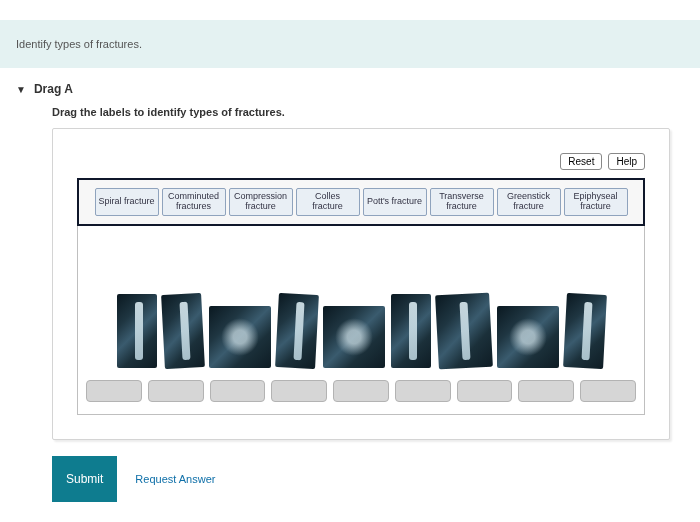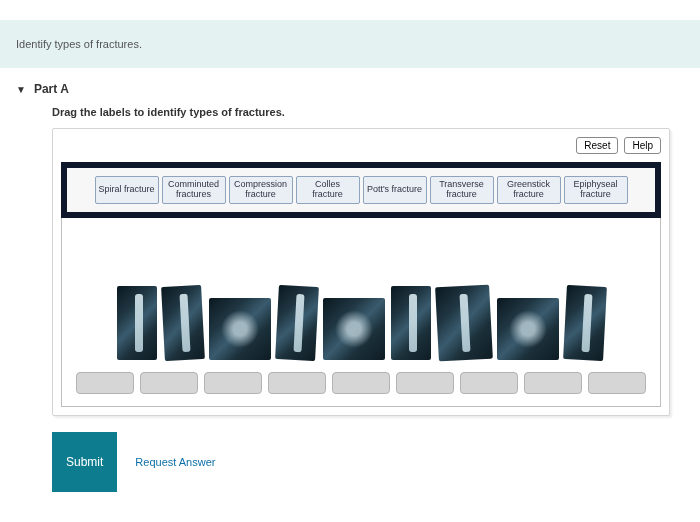--- a/index.html
+++ b/index.html
@@ -32,40 +32,40 @@
     .prompt {
       padding: 4px 30px 10px 52px;
       font-size: 11px;
       color: #333;
       font-weight: bold;
     }
     .activity-wrap {
       margin: 0 30px 0 52px;
       border: 1px solid #d4d4d4;
       border-radius: 2px;
-      padding: 8px;
+      padding: 24px;
       background: #fff;
       box-shadow: 2px 2px 2px rgba(0,0,0,0.08);
     }
     .help-row {
       display: flex;
       justify-content: flex-end;
       gap: 6px;
       margin-bottom: 8px;
     }
     .help-btn {
       border: 1px solid #888;
       border-radius: 3px;
       padding: 2px 7px;
       font-size: 10px;
       background: #fff;
       cursor: pointer;
     }
     .labels-panel {
-      border: 6px solid #0f172a;
+      border: 2px solid #0f172a;
       background: #f7f7f7;
       padding: 8px 6px;
       display: flex;
       gap: 3px;
       justify-content: center;
     }
     .label-chip {
       background: #e9eff5;
       border: 1px solid #8fa3bd;
       border-radius: 2px;
@@ -143,38 +143,38 @@
     .actions {
       margin: 16px 30px 10px 52px;
       display: flex;
       align-items: center;
       gap: 18px;
     }
     .submit-btn {
       background: #0e7c8f;
       color: #fff;
       border: none;
-      padding: 23px 14px;
+      padding: 16px 14px;
       font-size: 12px;
       cursor: pointer;
     }
     .req-link {
       color: #0e6fa8;
       font-size: 11px;
       cursor: pointer;
     }
   </style>
 </head>
 <body>
 
 <div class="instruction-bar">Identify types of fractures.</div>
 
 <div class="part-header">
   <span class="caret">▼</span>
-  <span>Part A</span>
+  <span>Drag A</span>
 </div>
 
 <div class="prompt">Drag the labels to identify types of fractures.</div>
 
 <div class="activity-wrap">
 
   <div class="help-row">
     <button class="help-btn">Reset</button>
     <button class="help-btn">Help</button>
   </div>

